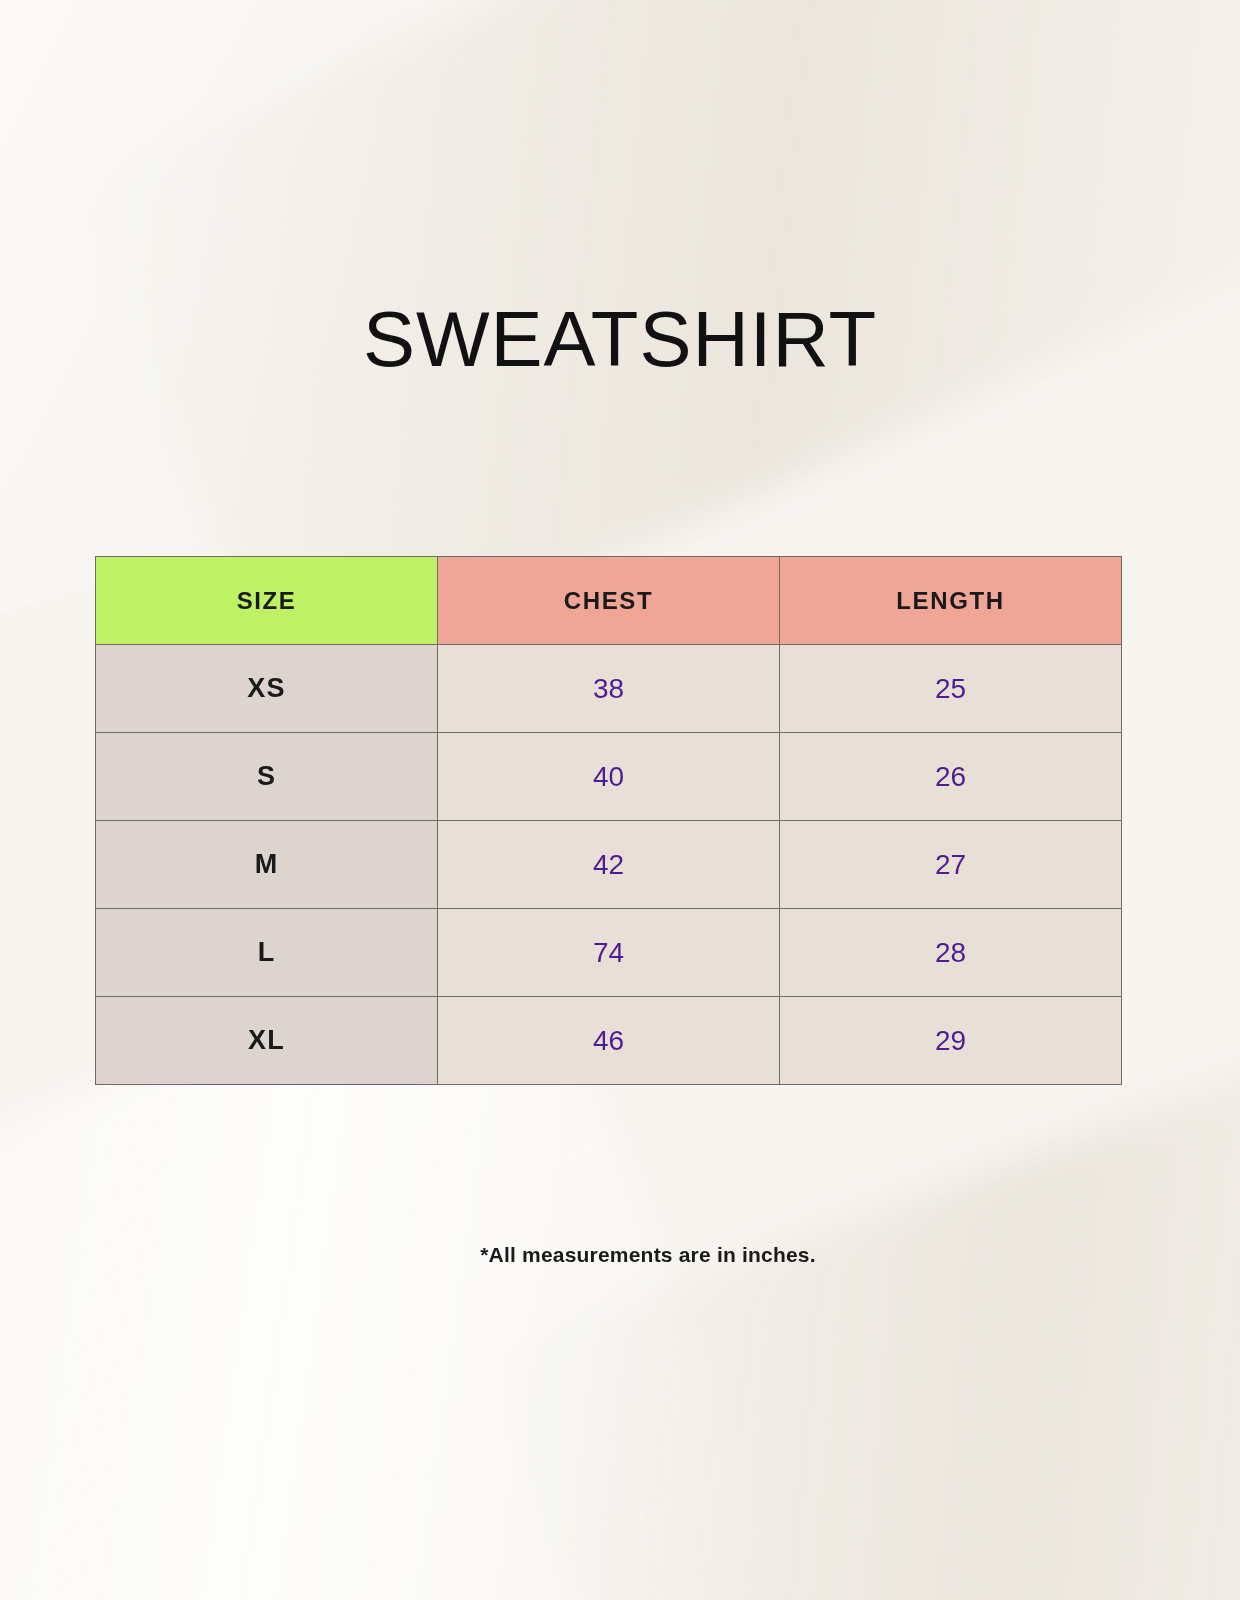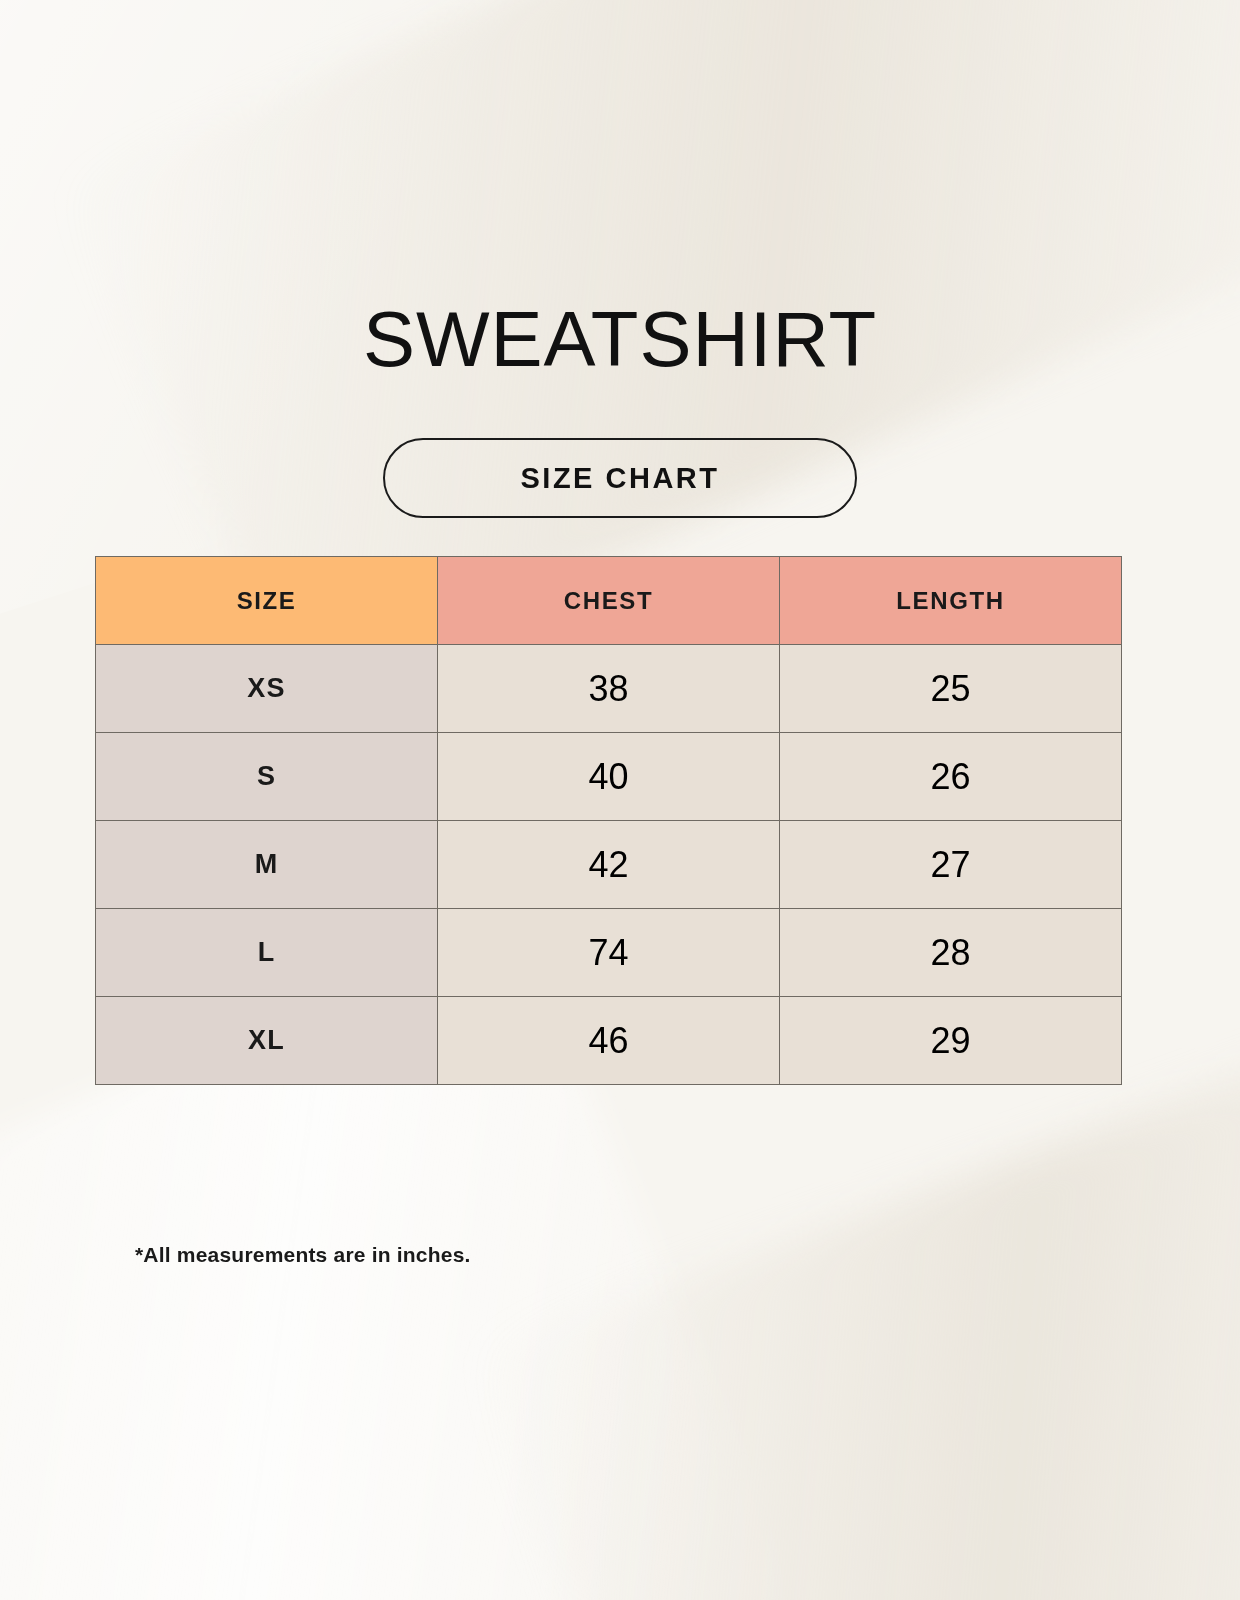--- a/index.html
+++ b/index.html
@@ -120,65 +120,62 @@
   col.c-size { width: 342px; }
   col.c-val  { width: 342px; }
 
   thead th {
     font-size: 24px;
     font-weight: 700;
     letter-spacing: 1.6px;
     color: #1a1a1a;
     height: 85px;
   }
-  thead th.h-size { background: #fdba74; }
+  thead th.h-size { background: #bef264; }
   thead th.h-meas { background: #efa696; }
 
   tbody td.cell-size {
     background: #ded4cf;
     font-size: 27px;
     font-weight: 700;
     letter-spacing: 1.2px;
     color: #1a1a1a;
   }
   tbody td.cell-val {
     background: #e8e0d6;
-    font-size: 36px;
+    font-size: 28px;
     font-weight: 400;
-    color: #000000;
+    color: #4c1d95;
   }
 
   .footnote {
     position: absolute;
     top: 1243px;
     left: 95px;
     width: 1026px;
-    text-align: left;
+    text-align: center;
     font-size: 21px;
     font-weight: 700;
     color: #1a1a1a;
     letter-spacing: 0.2px;
     padding-left: 40px;
   }
 </style>
 </head>
 <body>
 
 <div class="page">
 
   <div class="bg-wash wash-1"></div>
   <div class="bg-wash wash-2"></div>
   <div class="bg-wash wash-3"></div>
   <div class="bg-wash wash-4"></div>
 
   <div class="title">SWEATSHIRT</div>
 
-  <div class="pill-wrap">
-    <div class="pill">SIZE CHART</div>
-  </div>
 
   <div class="table-wrap">
     <table class="size-chart">
       <colgroup>
         <col class="c-size">
         <col class="c-val">
         <col class="c-val">
       </colgroup>
       <thead>
         <tr>

